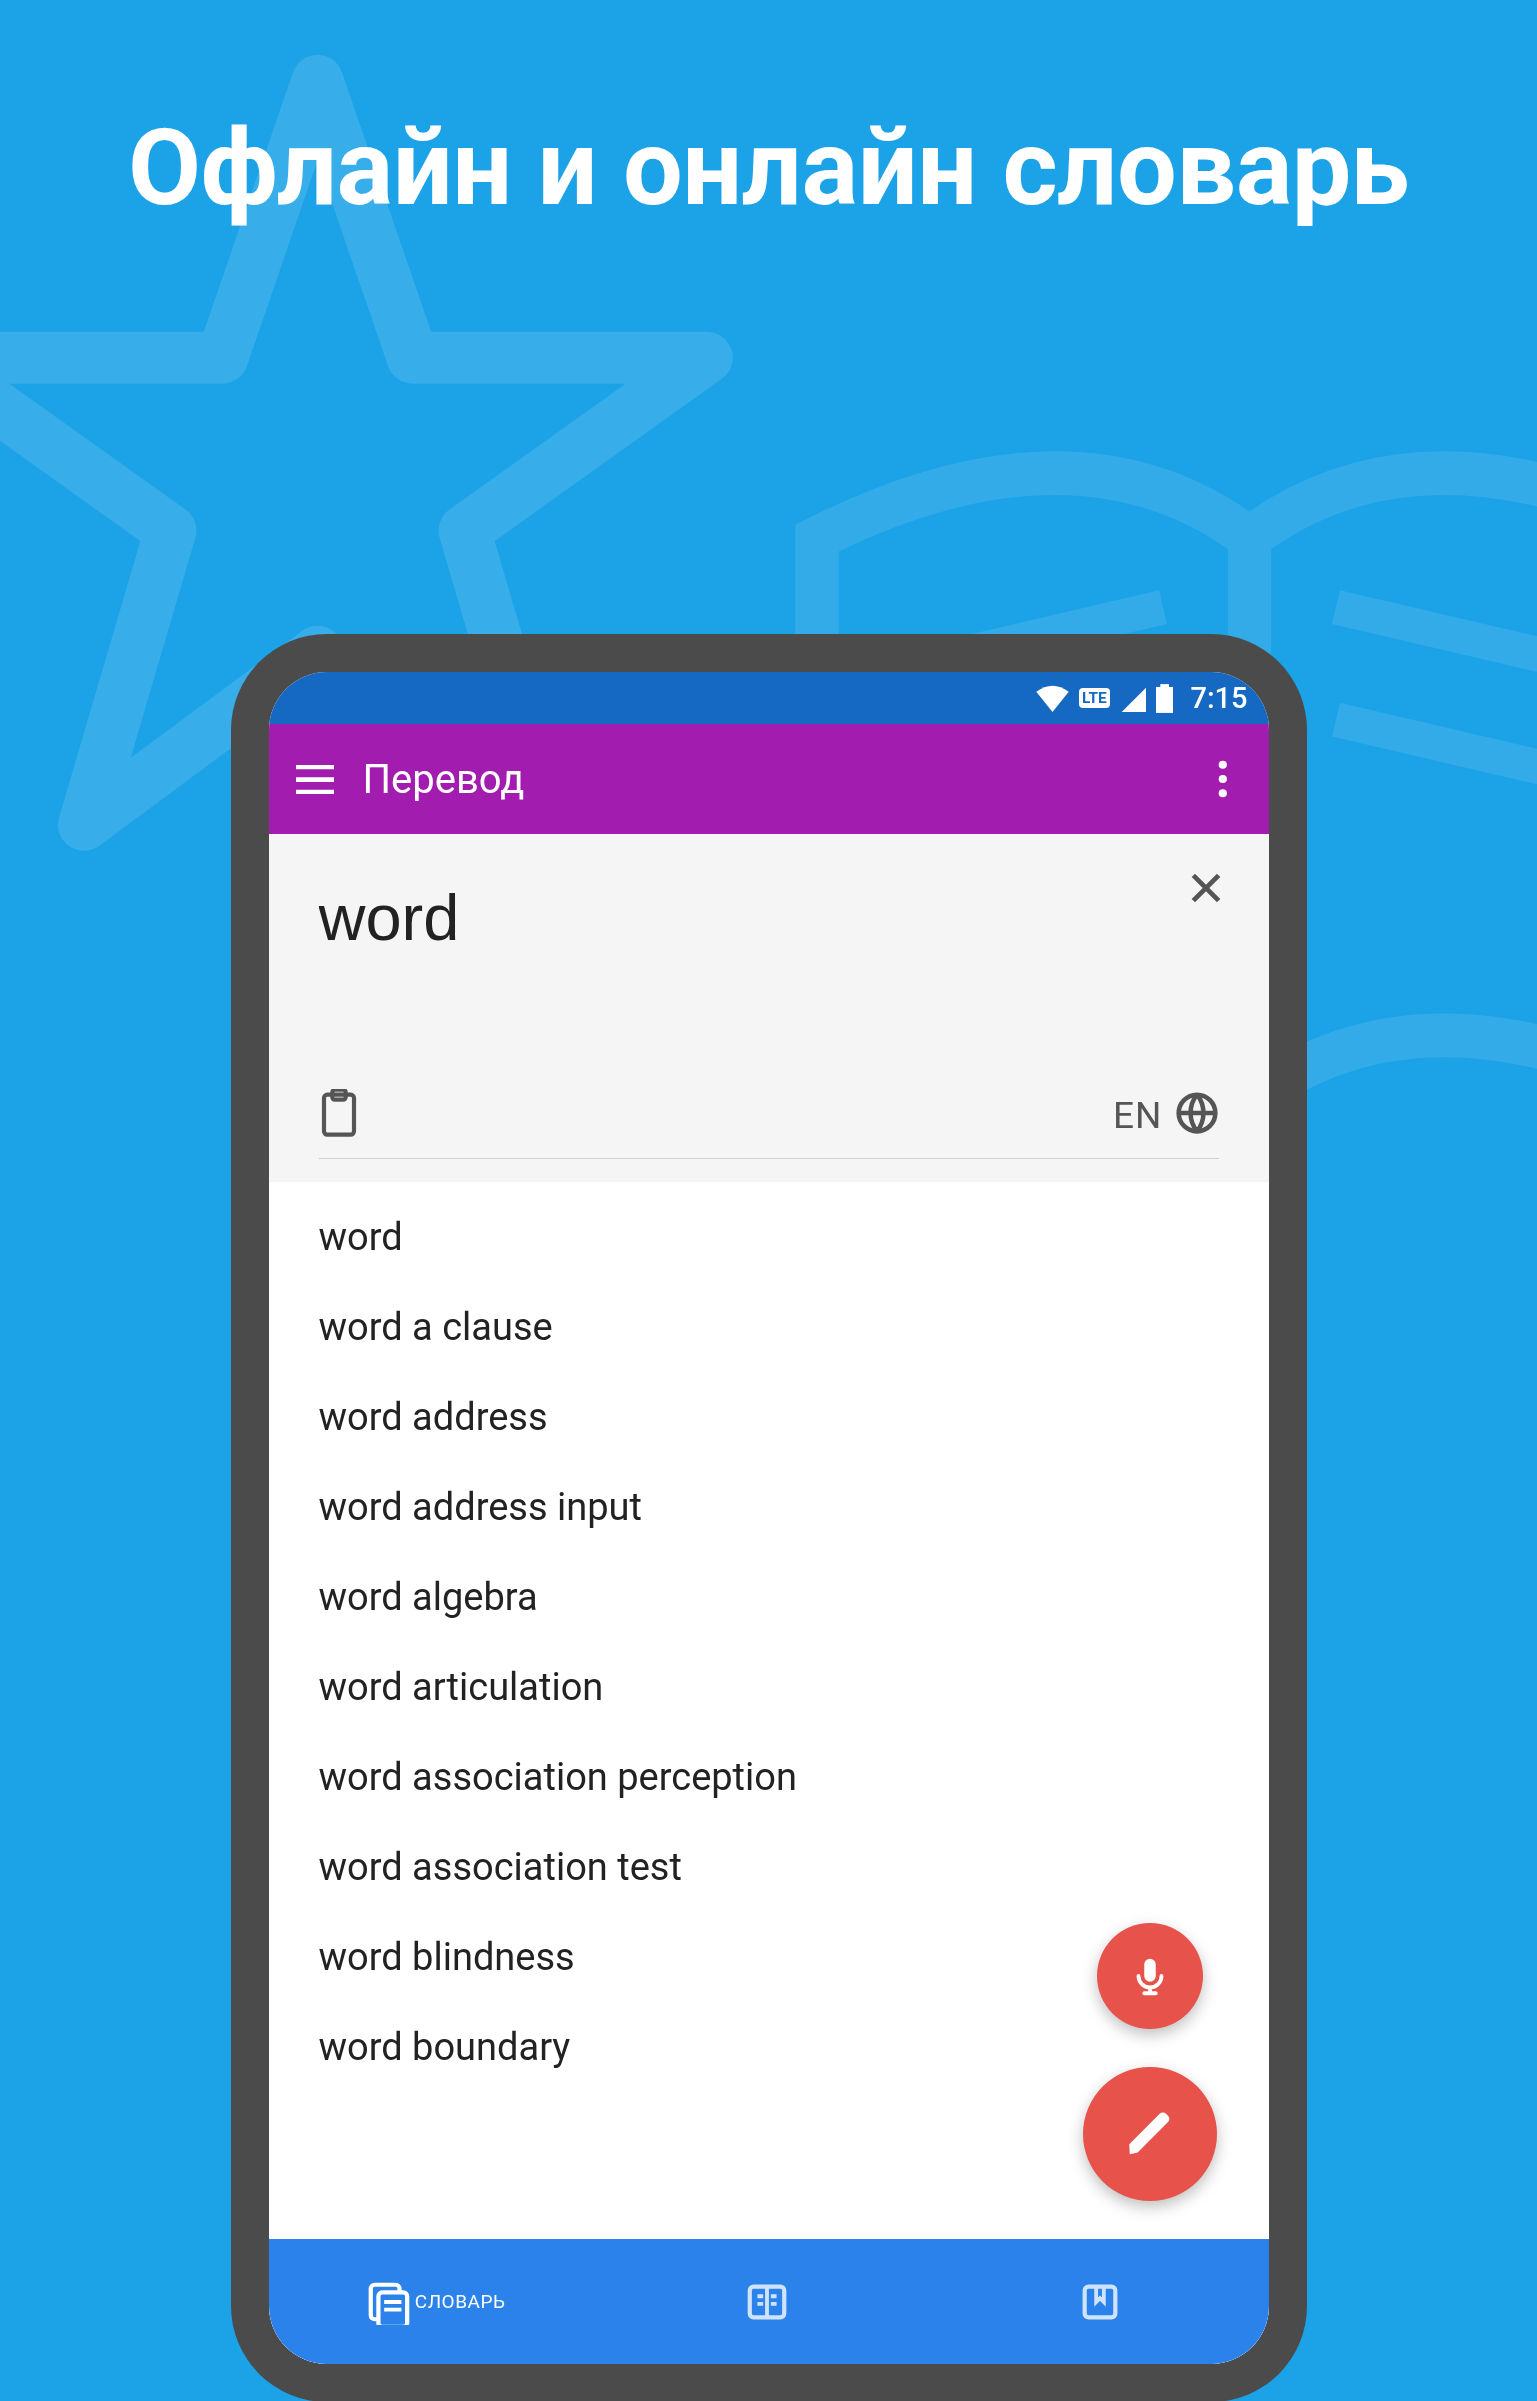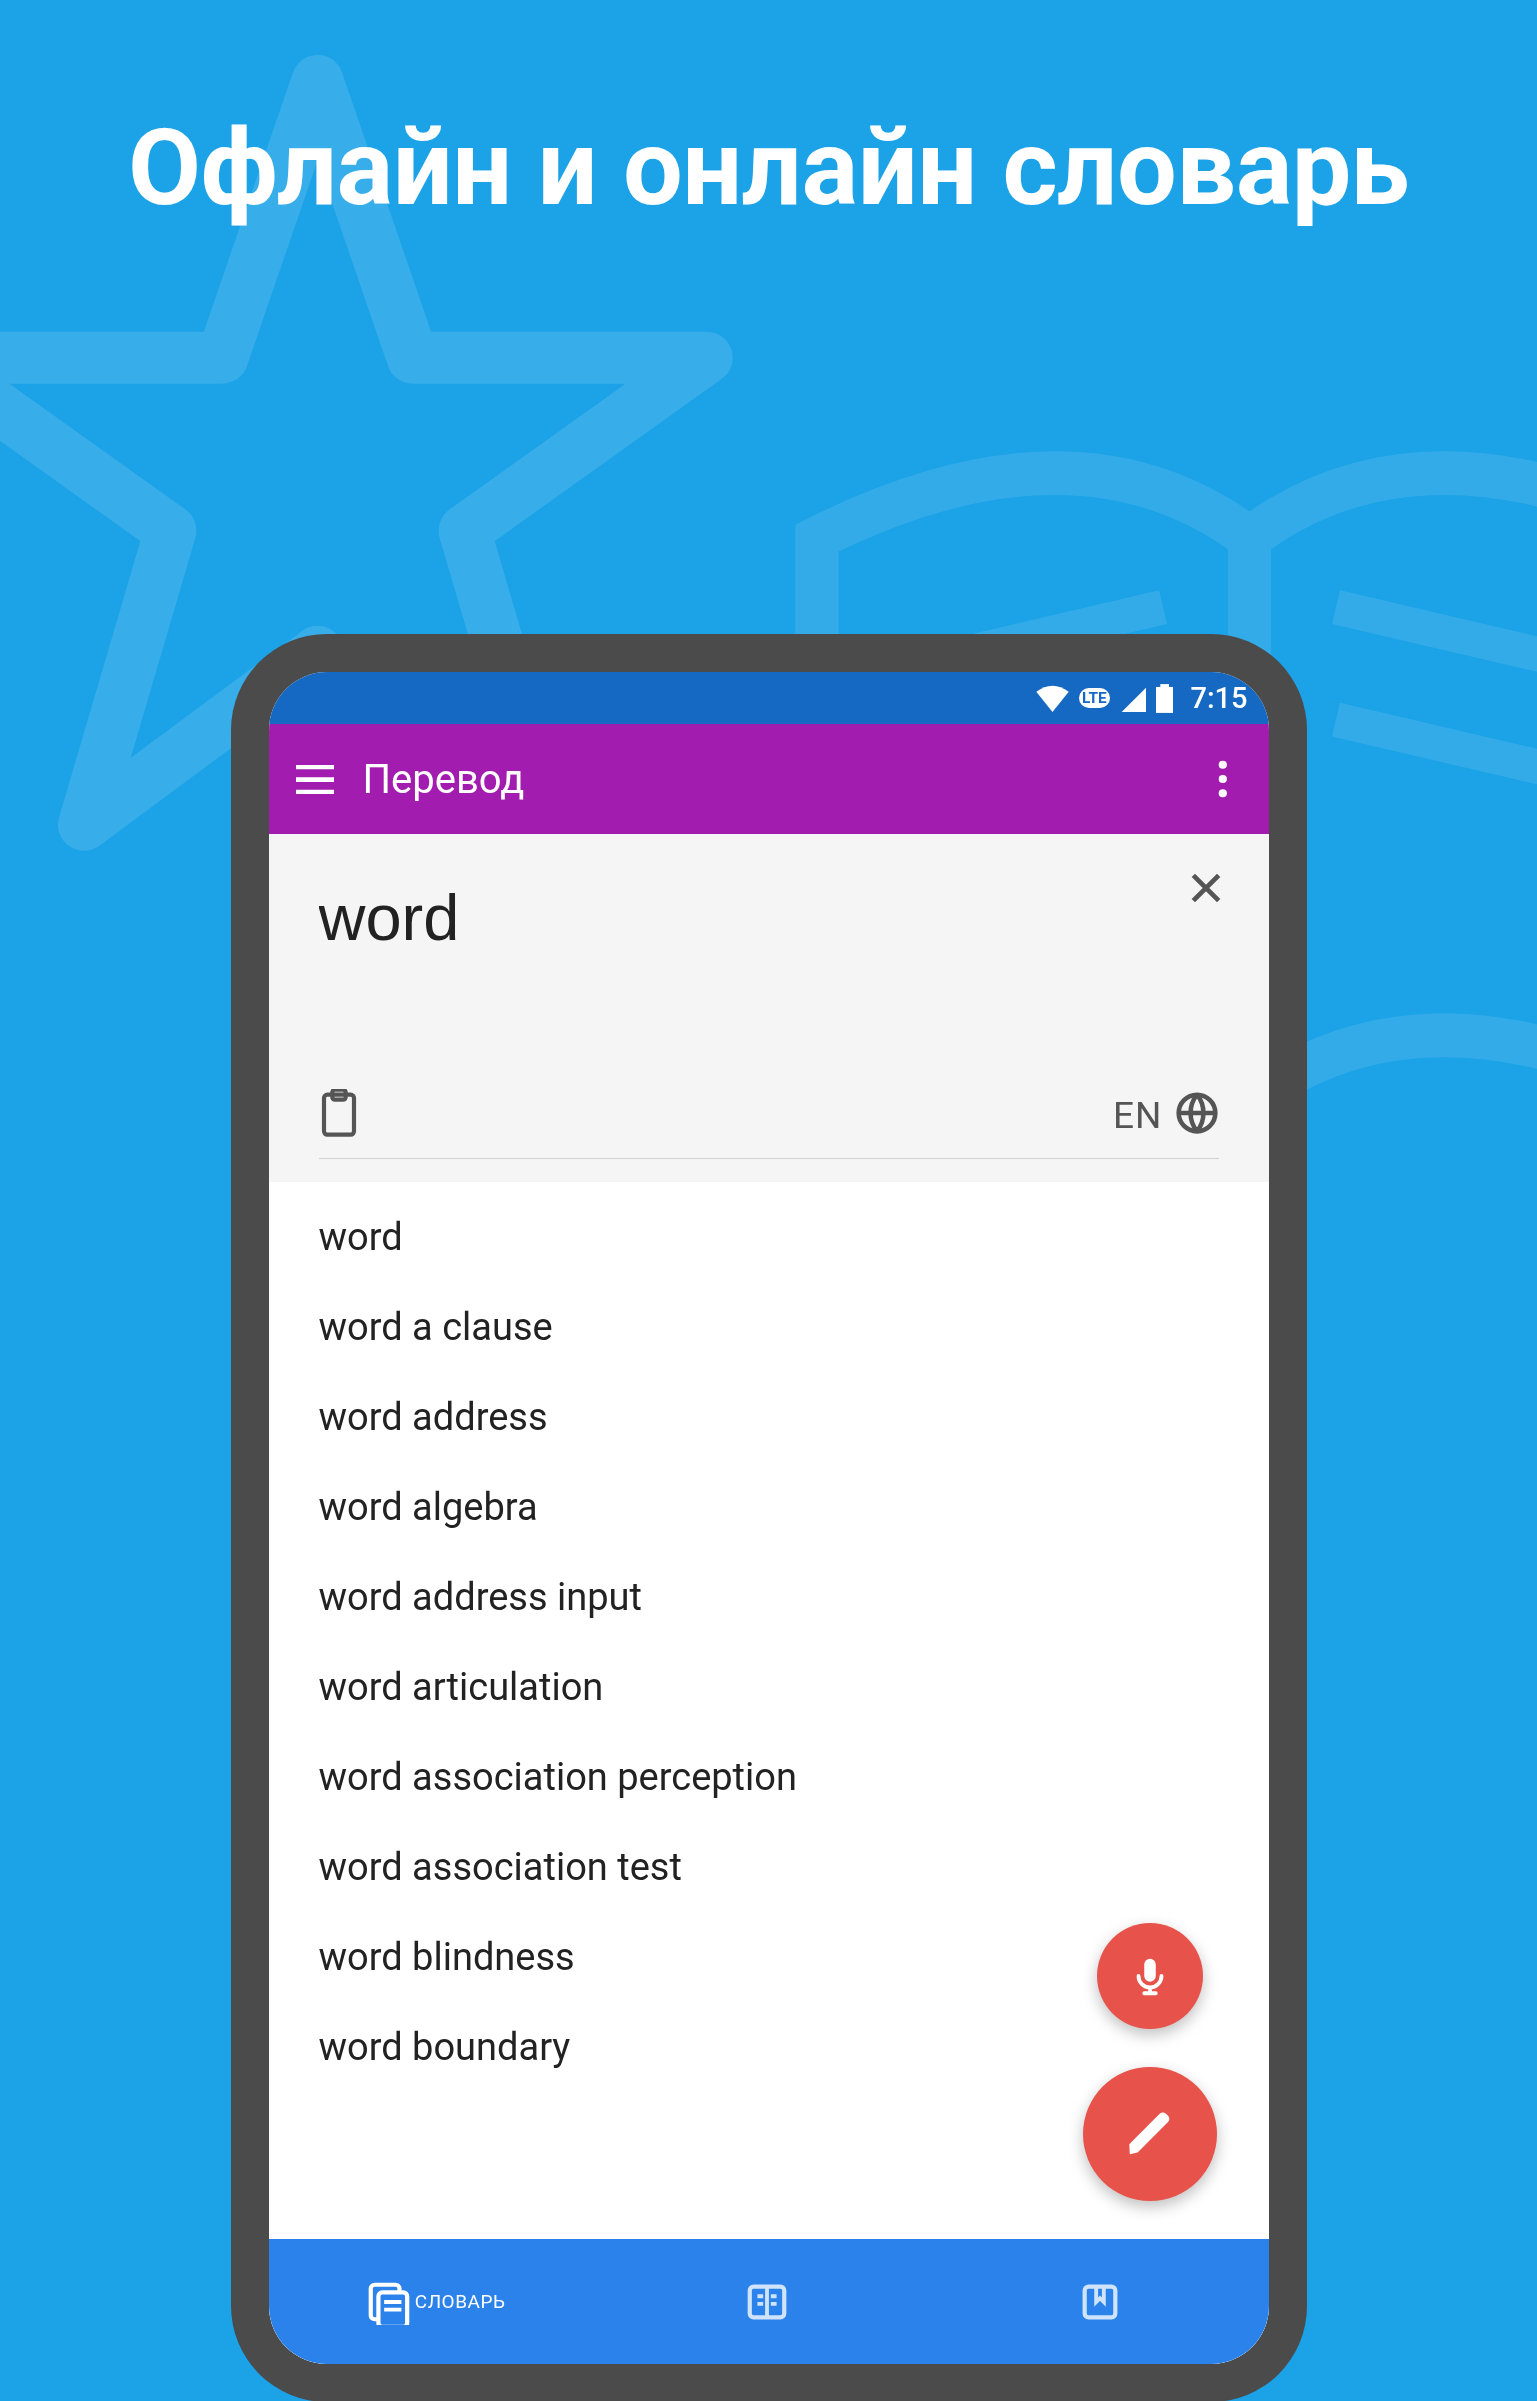--- a/index.html
+++ b/index.html
@@ -164,21 +164,21 @@
 <div class="promo-title">Офлайн и онлайн словарь</div>
 
 <div class="phone-wrap">
   <div class="phone-frame">
     <div class="phone-screen">
 
       <div class="status-bar">
         <svg width="33" height="27" viewBox="0 0 24 20">
           <path d="M12 20 L24 5 Q12 -4 0 5 Z" fill="#fff"></path>
         </svg>
-        <span style="font-size:15.4px; background:#fff; color:#1669c2; padding:1px 2.9px; border-radius:10px; font-weight:700;">LTE</span>
+        <span style="font-size:15.4px; background:#fff; color:#1669c2; padding:1px 2.9px; border-radius:4px; font-weight:700;">LTE</span>
         <svg width="27" height="27" viewBox="0 0 20 20">
           <path d="M2 20 L20 20 L20 2 Z" fill="#fff"></path>
         </svg>
         <svg width="17.3" height="29" viewBox="0 0 12 20">
           <rect x="0" y="2" width="12" height="18" fill="#fff"></rect>
             <rect x="3" y="0" width="6" height="3" fill="#fff"></rect>
         </svg>
         <span class="time">7:15</span>
       </div>
 
@@ -220,22 +220,22 @@
               <path d="M2 12h20 M12 2a16 16 0 010 20 M12 2a16 16 0 000 20" fill="none" stroke="#555" stroke-width="2.5"></path>
             </svg>
           </div>
         </div>
       </div>
 
       <div class="suggestions" id="suggestions">
           <div class="suggestion-item">word</div>
           <div class="suggestion-item">word a clause</div>
           <div class="suggestion-item">word address</div>
+          <div class="suggestion-item">word address input</div>
           <div class="suggestion-item">word algebra</div>
-          <div class="suggestion-item">word address input</div>
           <div class="suggestion-item">word articulation</div>
           <div class="suggestion-item">word association perception</div>
           <div class="suggestion-item">word association test</div>
           <div class="suggestion-item">word blindness</div>
           <div class="suggestion-item">word boundary</div>
         </div>
 
       <div class="fab-stack">
         <div class="fab-small">
           <svg width="46" height="46" viewBox="0 0 24 24">

